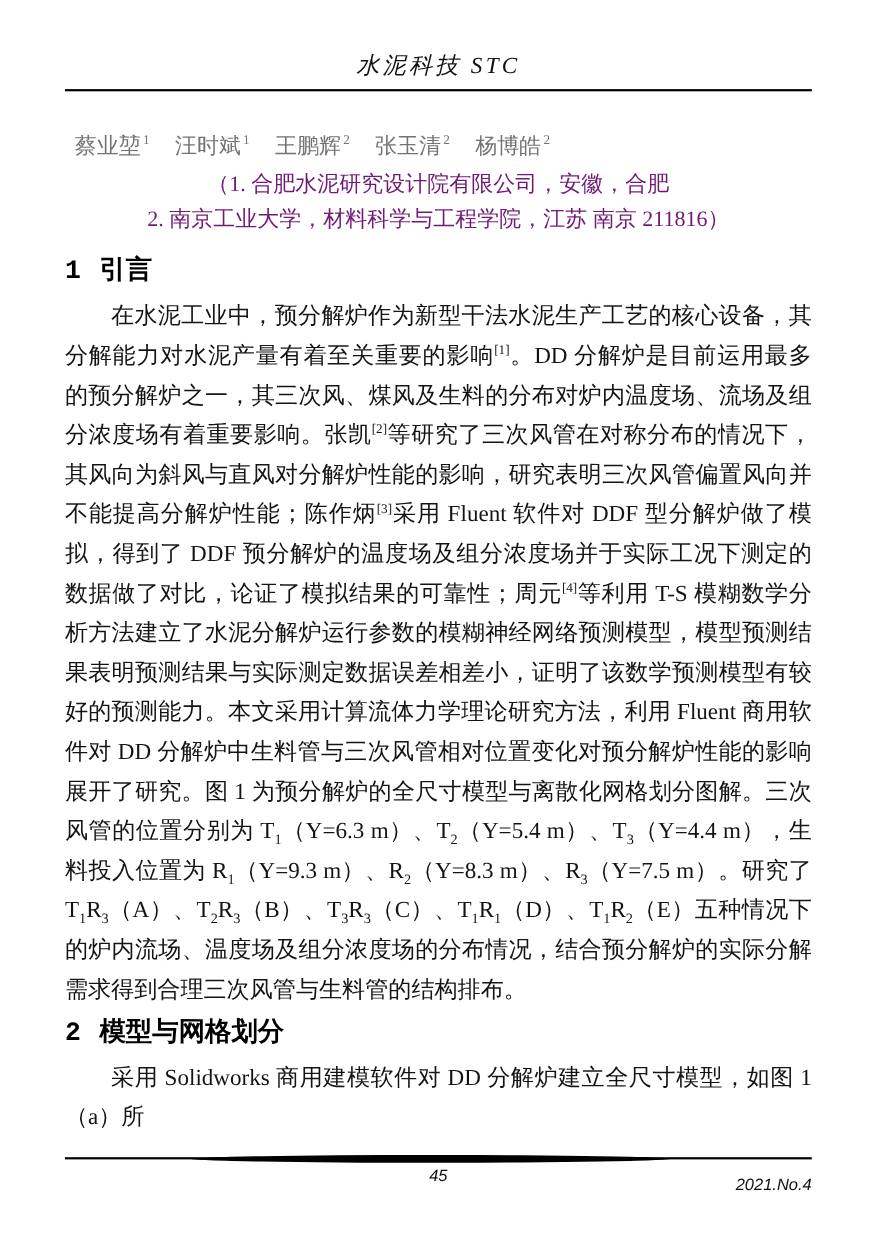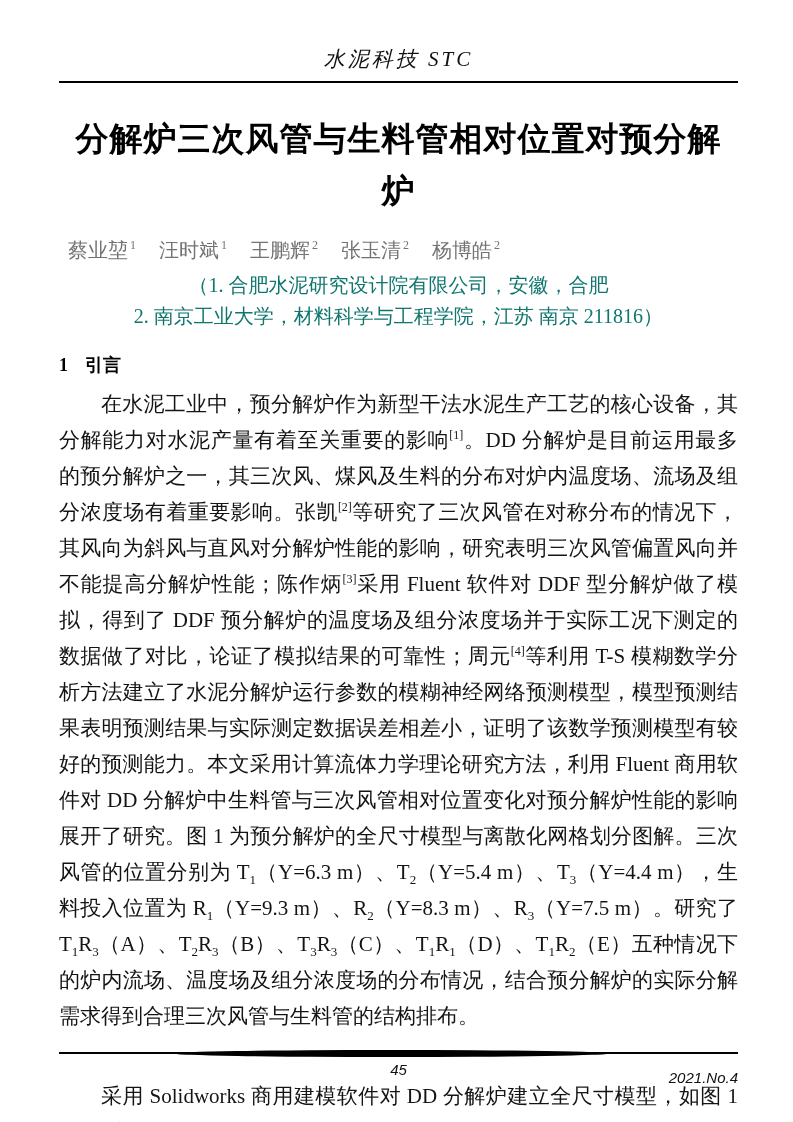--- a/index.html
+++ b/index.html
@@ -53,27 +53,27 @@
   .author { display: inline-block; margin: 0 9px; }
   .author sup.affil-mark {
     font-size: 12px;
     margin-left: 2px;
   }
   .affiliations {
     margin-top: 6px;
     text-align: center;
     font-size: 20px;
     line-height: 31px;
-    color: #0f766e;
+    color: #701a75;
   }
   .sec-heading {
     margin: 18px 0 0 0;
-    font-family: Liberation Serif, serif;
+    font-family: Liberation Mono, monospace;
     font-weight: bold;
-    font-size: 18px;
+    font-size: 24px;
     line-height: 30px;
     color: #000;
   }
   .sec-heading .sec-num { margin-right: 17px; }
   .sec-heading.second { margin-top: 8px; }
   .body-text {
     margin: 6px 0 0 0;
     font-size: 21px;
     line-height: 36px;
     text-align: justify;
@@ -128,21 +128,20 @@
 </head>
 <body>
 
 <div class="page">
 
   <div class="journal-header">水泥科技 STC</div>
 
   <div class="header-rule"></div>
 
   <h1 class="title">
-    <span class="title-line">分解炉三次风管与生料管相对位置对预分解炉</span>
   </h1>
 
   <div class="authors">
     <span class="author"><span>蔡业堃</span><sup class="affil-mark">1</sup></span>
     <span class="author"><span>汪时斌</span><sup class="affil-mark">1</sup></span>
     <span class="author"><span>王鹏辉</span><sup class="affil-mark">2</sup></span>
     <span class="author"><span>张玉清</span><sup class="affil-mark">2</sup></span>
     <span class="author"><span>杨博皓</span><sup class="affil-mark">2</sup></span>
   </div>
 

